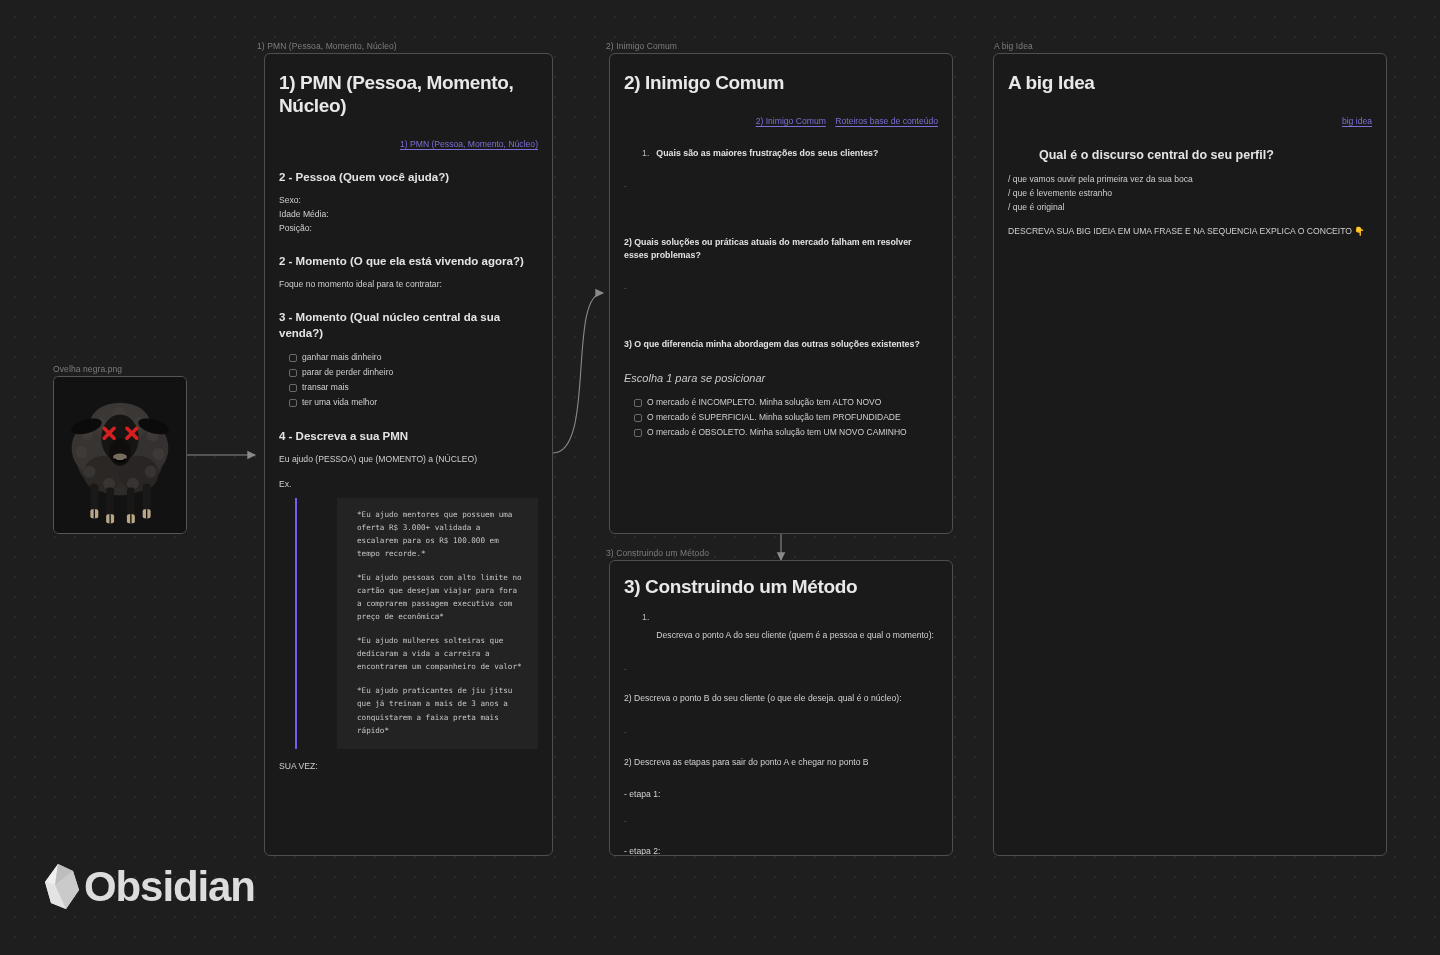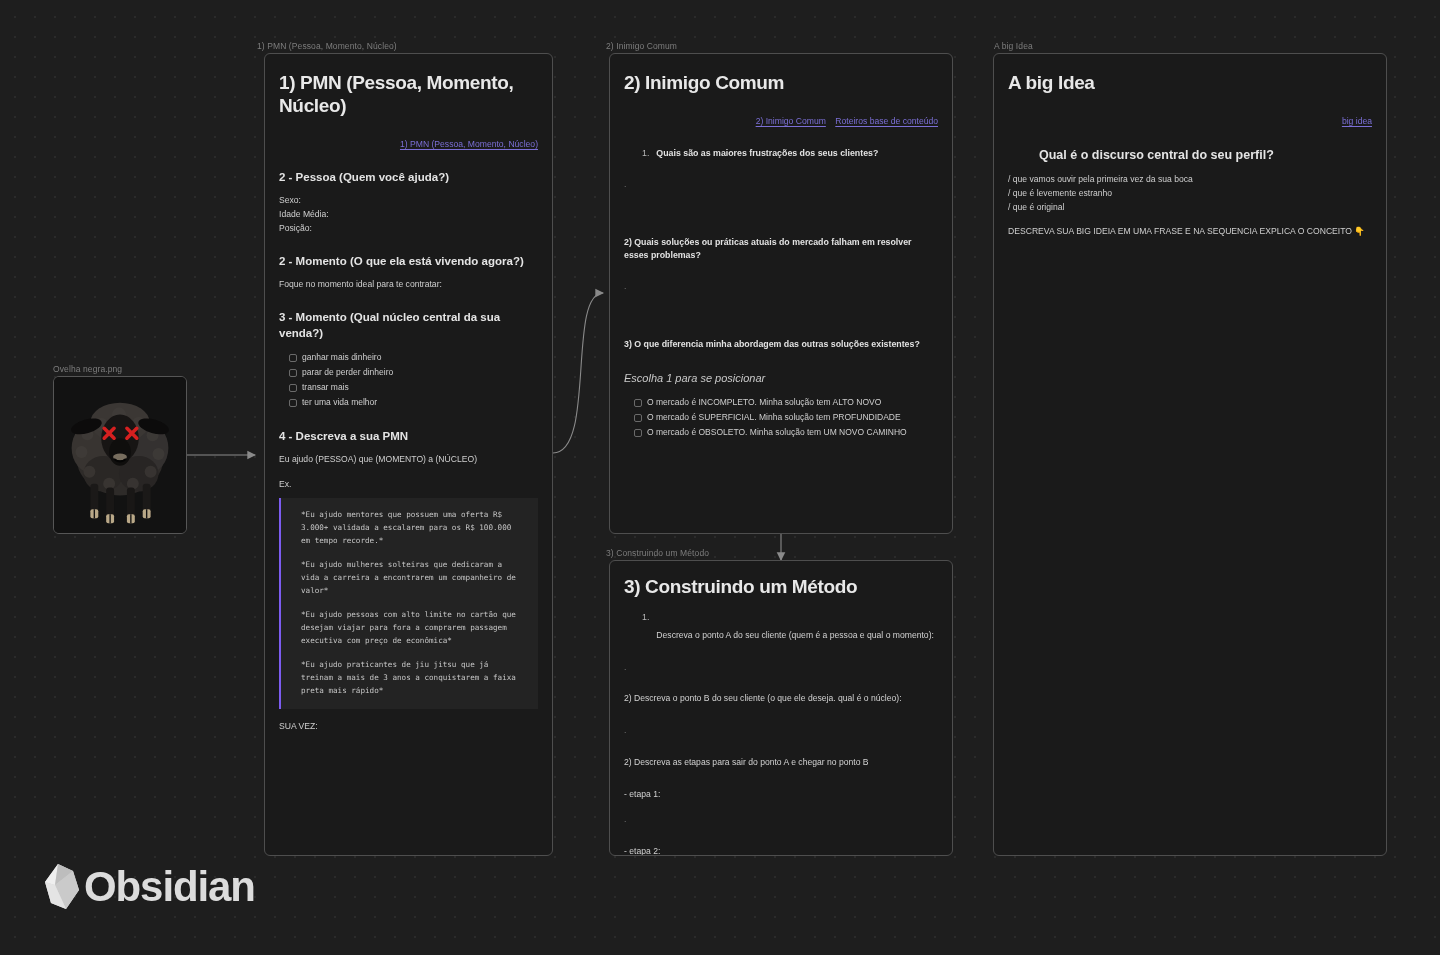--- a/index.html
+++ b/index.html
@@ -70,21 +70,21 @@
   
   .task { display: flex; align-items: flex-start; gap: 5px; padding: 2px 0 2px 10px; }
   .cbx {
     width: 8px; height: 8px; flex: 0 0 8px; margin-top: 2px;
     border: 1px solid #6a6a6a; border-radius: 2px; background: transparent;
   }
   .task-label { font-size: 8.5px; color: #cfcfcf; line-height: 1.3; }
 
   
   .quote {
-    display: flex; margin: 6px 0 0 0;
+    display: flex; margin: 6px 0 0 16px; gap: 40px;
   }
   .quote-bar { width: 2px; flex: 0 0 2px; background: #7c5cf0; }
   .quote-body {
     flex: 1; background: #232323; padding: 10px 14px 12px 20px;
   }
   .quote-p {
     font-family: "DejaVu Sans Mono", monospace;
     font-size: 7.6px; color: #c6c6c6; line-height: 1.72;
   }
   .quote-p + .quote-p { margin-top: 11px; }
@@ -233,22 +233,22 @@
 
       <div class="h2">4 - Descreva a sua PMN</div>
       <div class="p">Eu ajudo (PESSOA) que (MOMENTO) a (NÚCLEO)</div>
       <div class="gap-s"></div>
       <div class="p">Ex.</div>
 
       <div class="quote">
         <div class="quote-bar"></div>
         <div class="quote-body">
           <div class="quote-p">*Eu ajudo mentores que possuem uma oferta R$ 3.000+ validada a escalarem para os R$ 100.000 em tempo recorde.*</div>
+          <div class="quote-p">*Eu ajudo pessoas com alto limite no cartão que desejam viajar para fora a comprarem passagem executiva com preço de econômica*</div>
           <div class="quote-p">*Eu ajudo mulheres solteiras que dedicaram a vida a carreira a encontrarem um companheiro de valor*</div>
-          <div class="quote-p">*Eu ajudo pessoas com alto limite no cartão que desejam viajar para fora a comprarem passagem executiva com preço de econômica*</div>
           <div class="quote-p">*Eu ajudo praticantes de jiu jitsu que já treinam a mais de 3 anos a conquistarem a faixa preta mais rápido*</div>
         </div>
       </div>
 
       <div class="gap-s"></div>
       <div class="p">SUA VEZ:</div>
     </div>
   </div>
 
   <div class="node-label" style="left:606px; top:41px;">2) Inimigo Comum</div>

